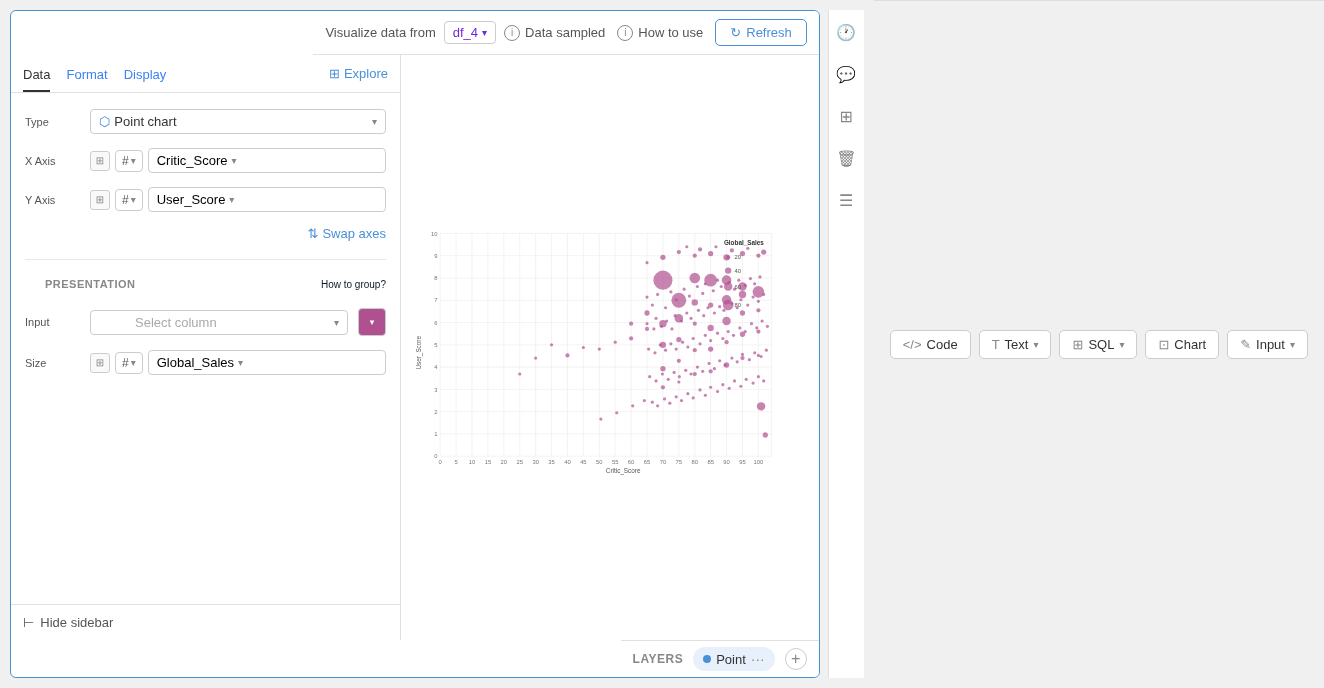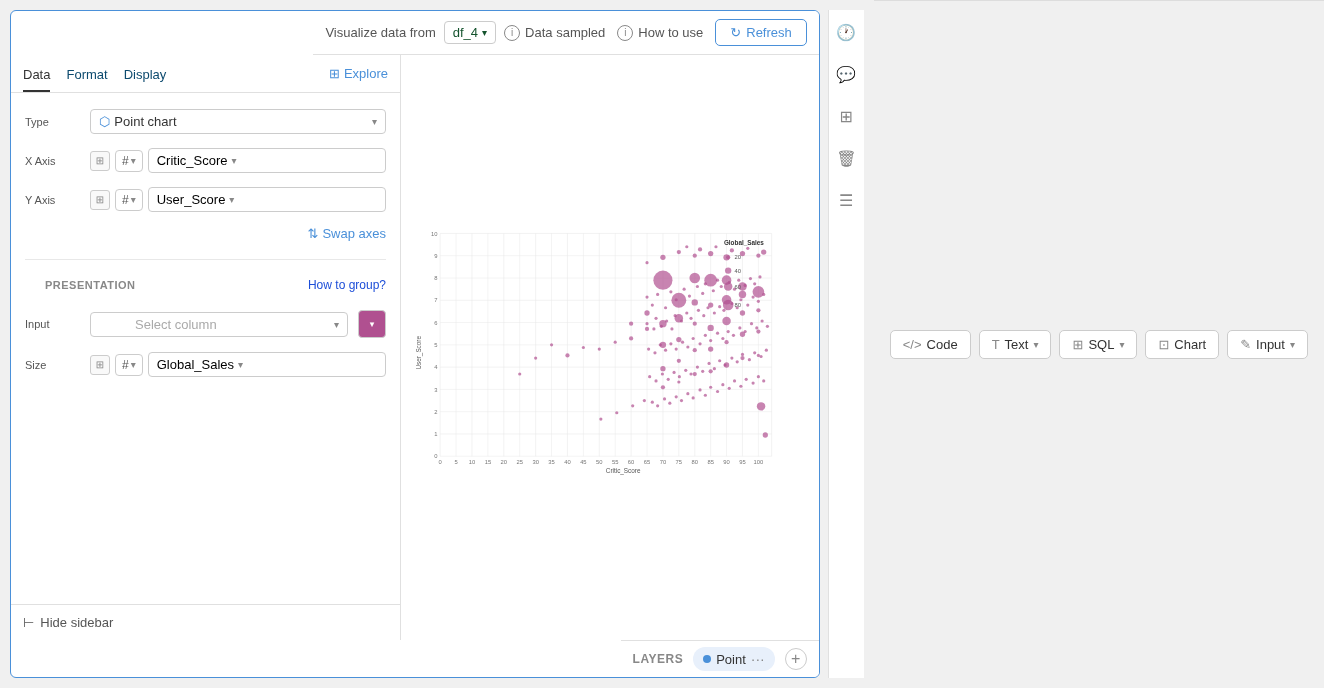--- a/index.html
+++ b/index.html
@@ -8,39 +8,39 @@
     .main-area { display: flex; flex: 1; padding: 10px; gap: 8px; overflow: hidden; }
 
     .panel { background: #fff; border: 1.5px solid #4a90d9; border-radius: 6px; display: flex; flex-direction: column; overflow: hidden; flex: 1; align-items: flex-end; }
 
     .panel-header { display: flex; align-items: center; padding: 8px 12px; border-bottom: 1px solid #e0e0e0; gap: 8px; background: #fff; }
 
     .visualize-label { color: #555; font-size: 13px; }
 
     .df-select { display: flex; align-items: center; gap: 4px; border: 1px solid #ccc; border-radius: 4px; padding: 3px 8px; font-size: 13px; cursor: pointer; background: #fff; }
 
-    .df-select span { color: #14532d; }
+    .df-select span { color: #6d28d9; }
 
     .chevron { font-size: 10px; color: #888; }
 
     .header-right { margin-left: auto; display: flex; align-items: center; gap: 12px; }
 
     .data-sampled-btn, .how-to-use-btn { display: flex; align-items: center; gap: 5px; color: #555; font-size: 13px; cursor: pointer; }
 
     .info-icon { width: 16px; height: 16px; border-radius: 50%; border: 1.5px solid #888; display: inline-flex; align-items: center; justify-content: center; font-size: 10px; color: #888; }
 
     .refresh-btn { display: flex; align-items: center; gap: 5px; border: 1.5px solid #4a90d9; border-radius: 5px; padding: 5px 14px; color: #4a90d9; font-size: 13px; cursor: pointer; background: #fff; font-weight: 500; }
 
     .panel-body { display: flex; flex: 1; overflow: hidden; }
 
     .sidebar { width: 390px; min-width: 390px; border-right: 1px solid #e0e0e0; display: flex; flex-direction: column; }
 
     .sidebar-tabs { display: flex; align-items: center; padding: 8px 12px 0; border-bottom: 1px solid #e0e0e0; gap: 16px; }
 
-    .sidebar-tab { padding: 4px 0 8px; font-size: 13px; cursor: pointer; color: #0c4a6e; border-bottom: 2px solid transparent; }
+    .sidebar-tab { padding: 4px 0 8px; font-size: 13px; cursor: pointer; color: #3b82f6; border-bottom: 2px solid transparent; }
 
     .sidebar-tab.active { color: #333; border-bottom: 2px solid #333; font-weight: 500; }
 
     .explore-btn { margin-left: auto; display: flex; align-items: center; gap: 4px; color: #4a90d9; font-size: 13px; cursor: pointer; padding-bottom: 8px; }
 
     .sidebar-content { padding: 16px 14px; display: flex; flex-direction: column; gap: 14px; flex: 1; }
 
     .form-row { display: flex; align-items: center; gap: 10px; }
 
     .form-label { width: 55px; color: #555; font-size: 11px; }
@@ -58,21 +58,21 @@
     .axis-select { display: flex; align-items: center; border: 1px solid #ccc; border-radius: 4px; padding: 4px 8px; font-size: 13px; cursor: pointer; background: #fff; flex: 1; gap: 4px; }
 
     .swap-axes { display: flex; align-items: center; gap: 4px; color: #4a90d9; font-size: 13px; cursor: pointer; justify-content: flex-end; }
 
     .divider { border: none; border-top: 1px solid #e8e8e8; margin: 4px 0; }
 
     .presentation-header { display: flex; align-items: center; justify-content: space-between; margin-bottom: 4px; }
 
     .presentation-label { font-size: 11px; font-weight: 600; color: #888; letter-spacing: 0.5px; text-transform: uppercase; margin-left: 20px; }
 
-    .how-to-group { color: #1d4ed8; font-size: 12px; cursor: pointer; }
+    .how-to-group { color: #0f172a; font-size: 10px; cursor: pointer; }
 
     .color-row { display: flex; align-items: center; gap: 10px; }
 
     .color-select { display: flex; align-items: center; border: 1px solid #ccc; border-radius: 4px; padding: 4px 8px; font-size: 13px; cursor: pointer; background: #fff; flex: 1; gap: 4px; color: #aaa; }
 
     .color-swatch { width: 28px; height: 28px; border-radius: 4px; border: 1px solid #ccc; background: #b05090; cursor: pointer; display: flex; align-items: center; justify-content: center; }
 
     .swatch-chevron { color: #fff; font-size: 9px; }
 
     .sidebar-footer { padding: 10px 12px; border-top: 1px solid #e0e0e0; display: flex; align-items: center; gap: 6px; cursor: pointer; color: #555; font-size: 13px; }

